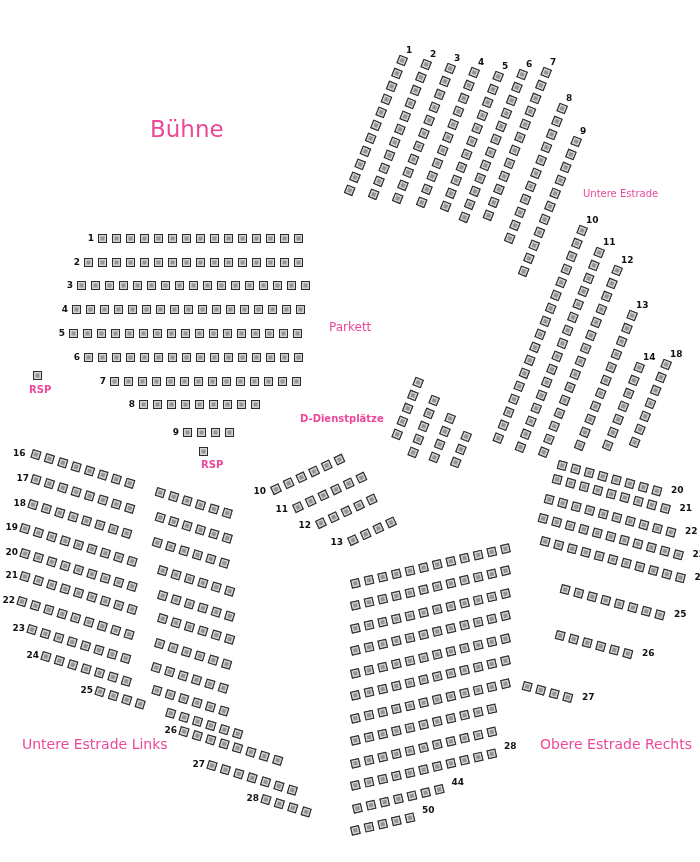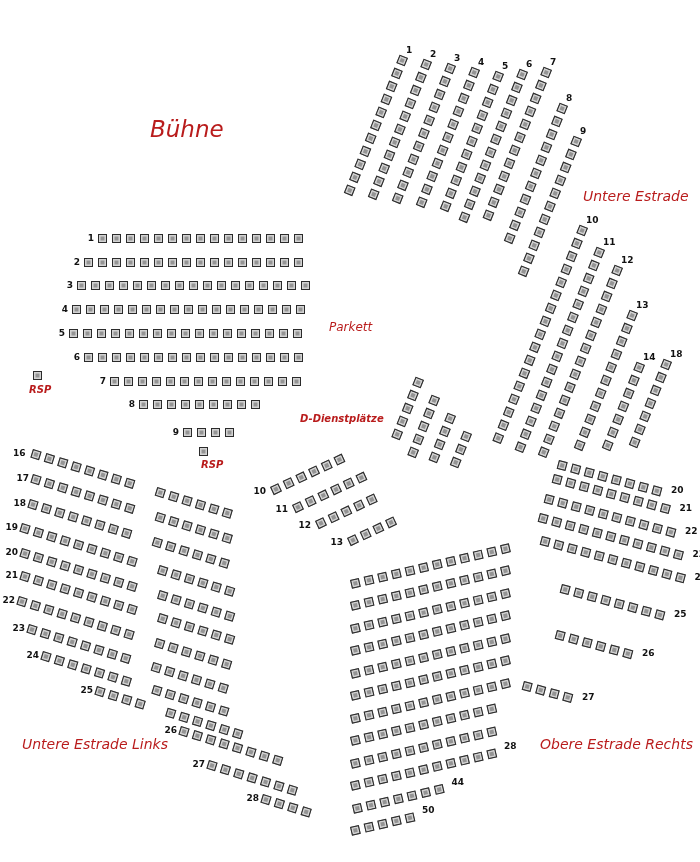--- a/index.html
+++ b/index.html
@@ -27,24 +27,24 @@
     vertical-align: top;
   }
   .aisle-gap { display: inline-block; width: 18px; height: 1px; }
   .row-num {
     position: absolute;
     font-size: 9px;
     font-weight: bold;
     color: #111;
     line-height: 10px;
   }
-  .area-label { position: absolute; color: #b91c1c; white-space: nowrap; font-style: italic; }
+  .area-label { position: absolute; color: #ec4899; white-space: nowrap; }
   .stage   { left: 150px; top: 116px; font-size: 23px; }
   .parkett { left: 329px; top: 320px; font-size: 12px; }
-  .untere  { left: 583px; top: 188px; font-size: 14px; }
+  .untere  { left: 583px; top: 188px; font-size: 10px; }
   .links   { left: 22px;  top: 736px; font-size: 14px; }
   .rechts  { left: 540px; top: 736px; font-size: 14px; }
   .dienst  { left: 300px; top: 413px; font-size: 10px; font-weight: bold; }
   .rsp-1   { left: 29px;  top: 384px; font-size: 10px; font-weight: bold; }
   .rsp-2   { left: 201px; top: 459px; font-size: 10px; font-weight: bold; }
 </style>
 </head>
 <body>
 
 <div id="seatmap">

